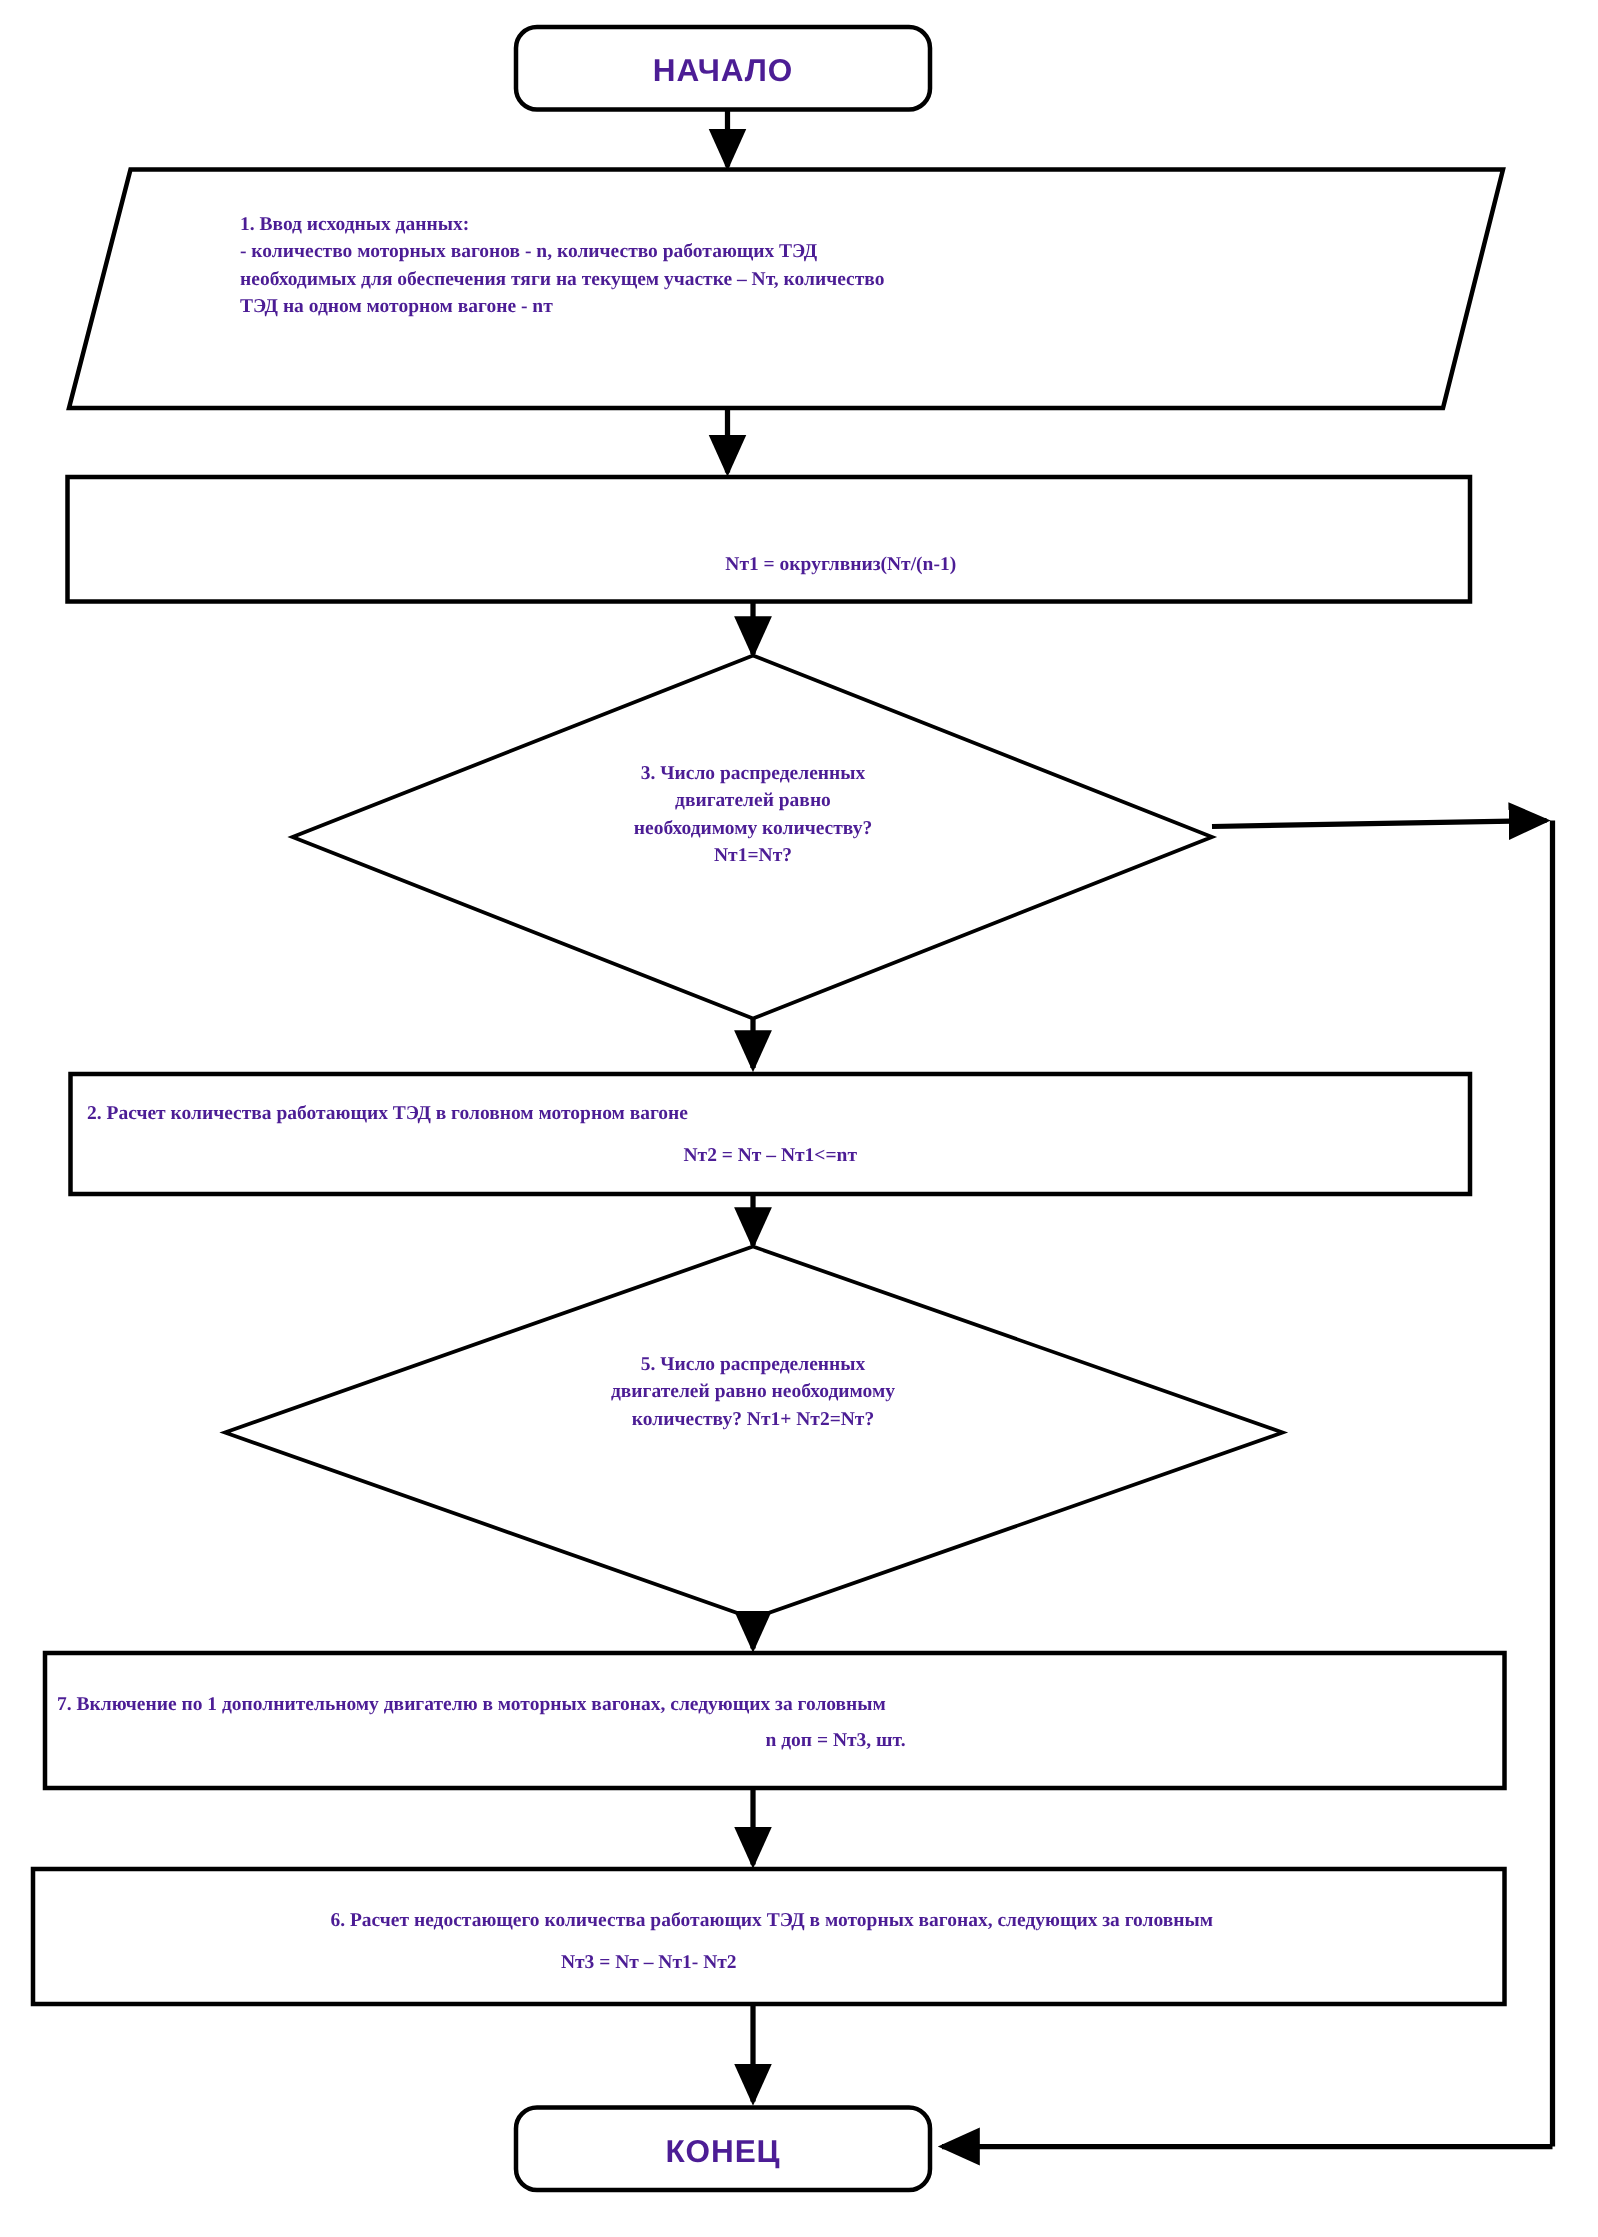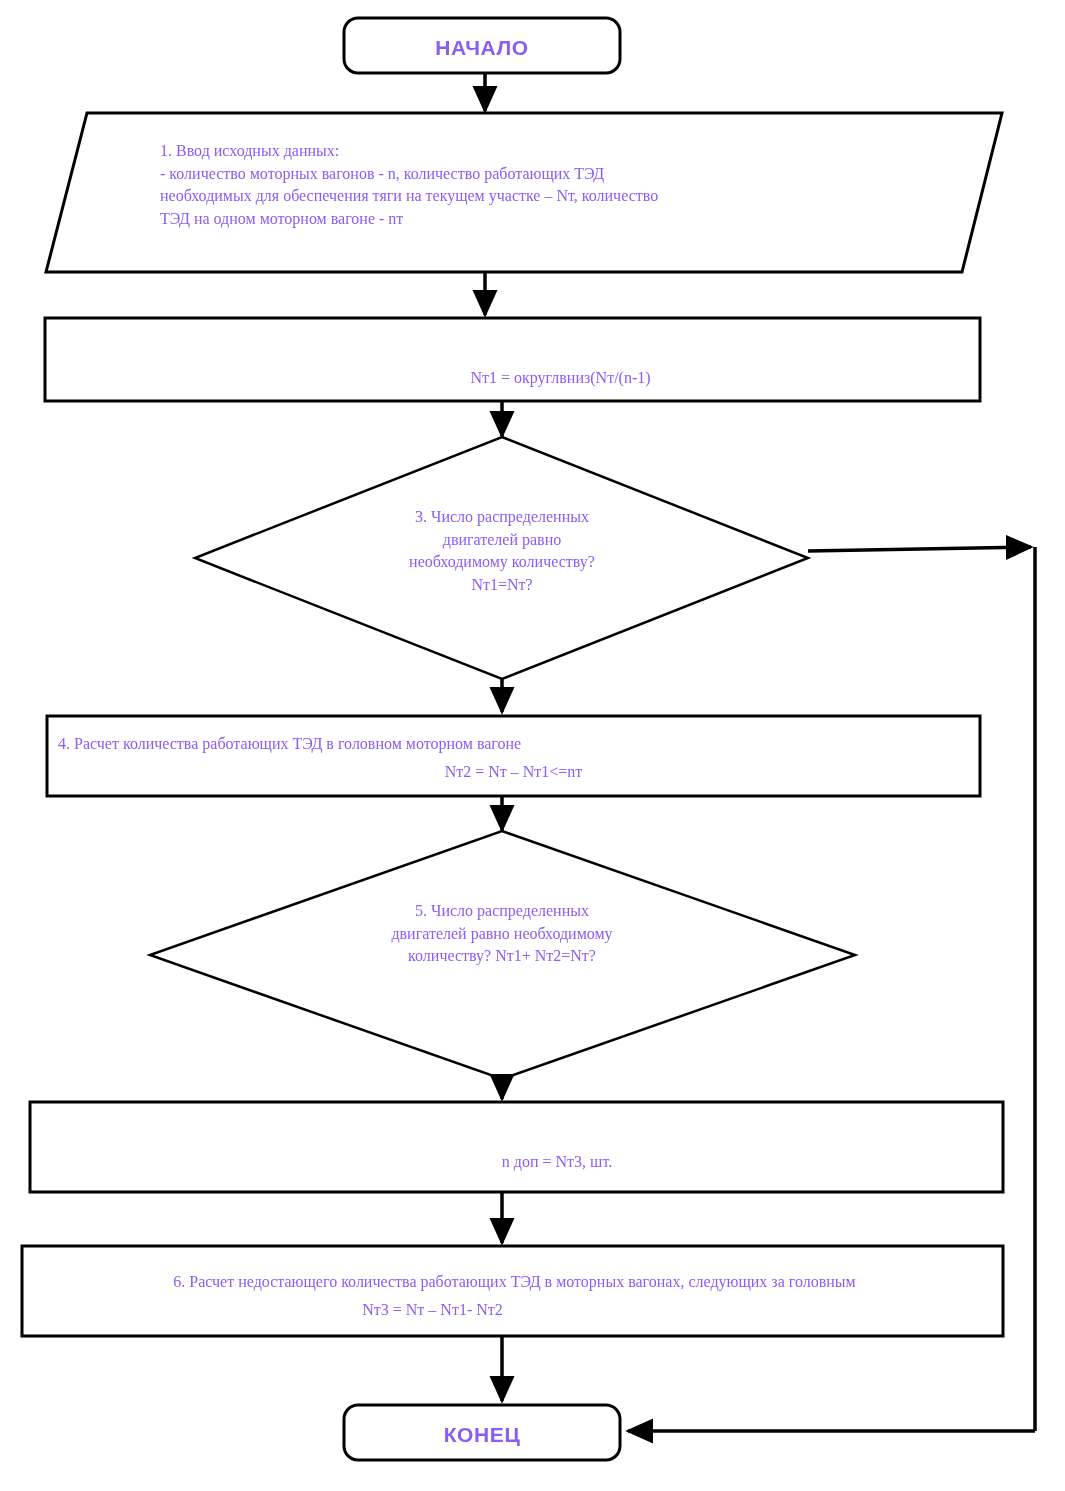--- a/index.html
+++ b/index.html
@@ -32,37 +32,37 @@
     stroke: #000000;
     stroke-width: 2.5;
   }
   .conn {
     stroke: #000000;
     stroke-width: 3.5;
     fill: none;
   }
   .txt {
     position: absolute;
-    color: #8b5cf6;
+    color: #4c1d95;
     font-family: "Liberation Serif", "DejaVu Serif", serif;
     font-weight: bold;
     line-height: 1.42;
     white-space: pre-line;
     pointer-events: none;
   }
   .terminal-label {
     font-family: "Liberation Sans", "DejaVu Sans", sans-serif;
     font-weight: bold;
     font-size: 21px;
     letter-spacing: 0.6px;
     text-align: center;
   }
   .body-text {
-    font-size: 16px;
-    font-weight: normal;
+    font-size: 13px;
+    font-weight: bold;
   }
   .center-text {
     text-align: center;
   }
   .left-text {
     text-align: left;
   }
 </style>
 </head>
 <body>
@@ -122,27 +122,28 @@
 необходимых для обеспечения тяги на текущем участке – Nт, количество
 ТЭД на одном моторном вагоне - nт</div>
 
   <div class="txt body-text center-text" style="left:45px; top:367px; width:935px;margin-left:48px;">Nт1 = округлвниз(Nт/(n-1)</div>
 
   <div class="txt body-text center-text" style="left:322px; top:506px; width:360px;">3. Число распределенных
 двигателей равно
 необходимому количеству?
 Nт1=Nт?</div>
 
-  <div class="txt body-text left-text" style="left:58px; top:733px; width:900px;">4. Расчет количества работающих ТЭД в головном моторном вагоне</div>
+  <div class="txt body-text left-text" style="left:58px; top:733px; width:900px;">2. Расчет количества работающих ТЭД в головном моторном вагоне</div>
   <div class="txt body-text center-text" style="left:47px; top:761px; width:933px;">Nт2 = Nт – Nт1&lt;=nт</div>
 
   <div class="txt body-text center-text" style="left:282px; top:900px; width:440px;">5. Число распределенных
 двигателей равно необходимому
 количеству? Nт1+ Nт2=Nт?</div>
 
+  <div class="txt body-text left-text" style="left:38px; top:1127px; width:960px;">7. Включение по 1 дополнительному двигателю в моторных вагонах, следующих за головным</div>
   <div class="txt body-text center-text" style="left:30px; top:1151px; width:1054px;">n доп = Nт3, шт.</div>
 
   <div class="txt body-text left-text" style="left:32px; top:1271px; width:965px;text-align:center;">6. Расчет  недостающего количества работающих ТЭД в моторных вагонах, следующих за головным</div>
   <div class="txt body-text center-text" style="left:9px; top:1299px; width:847px;">Nт3 = Nт – Nт1- Nт2</div>
 
   <div class="txt terminal-label" style="left:344px; top:1420px; width:276px;">КОНЕЦ</div>
 
 </div>
 
 </body></html>

